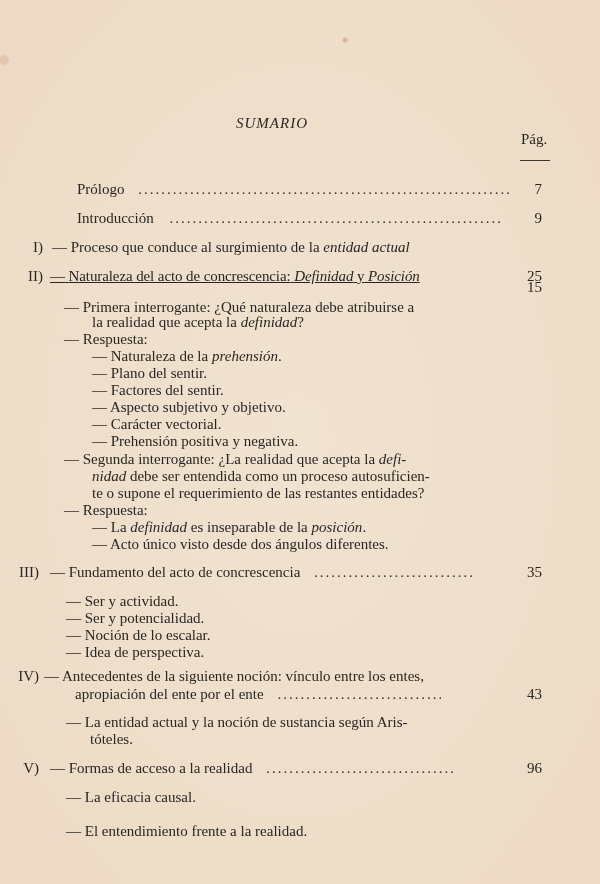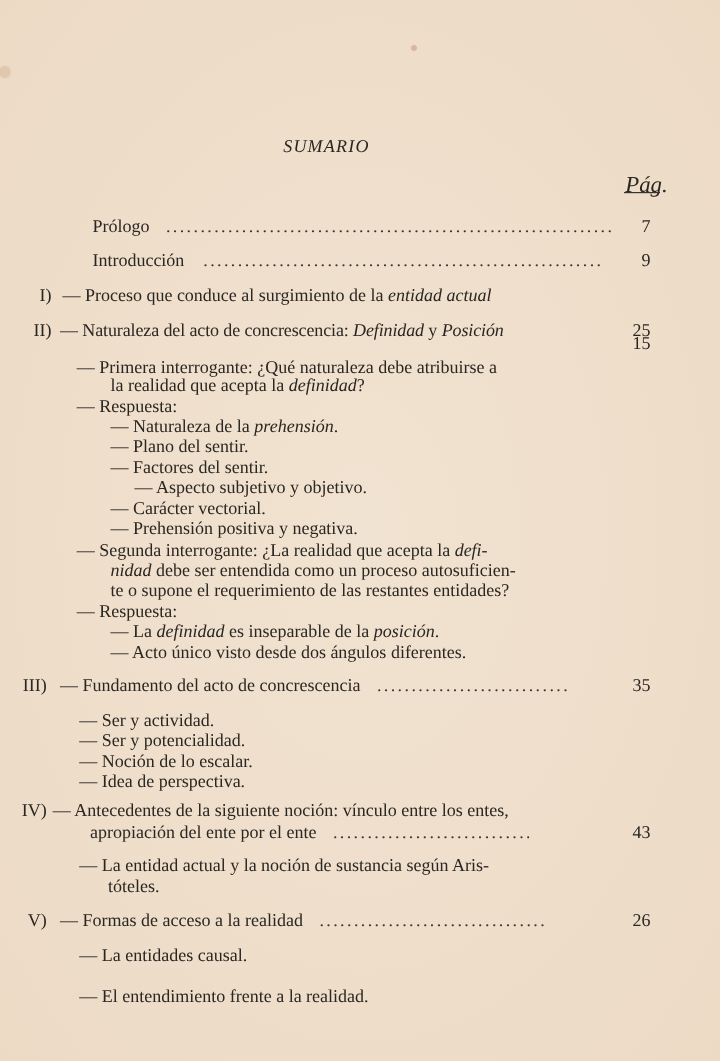--- a/index.html
+++ b/index.html
@@ -13,22 +13,22 @@
       font-family: "Liberation Serif", "DejaVu Serif", serif;
       color: #2a2622;
       position: relative;
     }
     .page { position: absolute; left: 0; top: 0; width: 540px; height: 884px; }
     .title {
       position: absolute; left: 236px; top: 115px;
       font-style: italic; font-size: 15px; letter-spacing: 1px;
     }
     .pag {
-      position: absolute; left: 521px; top: 144px;
-      font-style: italic; font-size: 19px;
+      position: absolute; left: 521px; top: 131px;
+      font-size: 15px;
     }
     .pag-rule {
       position: absolute; left: 520px; top: 160px; width: 30px; height: 1px;
       background: #3a342e;
     }
     .line {
       position: absolute; font-size: 15px; white-space: nowrap; line-height: 17px;
     }
     .num {
       position: absolute; font-size: 15px; text-align: right; width: 40px; line-height: 17px;
@@ -65,42 +65,42 @@
 
   <div class="roman" style="left:5px; top:239px;">I)</div>
   <div class="line" style="left:52px; top:239px;">
     <span>—</span>
     <span>Proceso que conduce al surgimiento de la</span>
     <em>entidad actual</em>
   </div>
   <div class="num" style="left:502px; top:239px;margin-top:40px;">15</div>
 
   <div class="roman" style="left:5px; top:268px;">II)</div>
-  <div class="line" style="left:50px; top:268px; letter-spacing:-0.1px;">
+  <div class="line" style="left:50px; top:268px; letter-spacing:-0.1px;text-decoration:underline;">
     <span>—</span>
     <span>Naturaleza del acto de concrescencia:</span>
     <em>Definidad</em>
     <span>y</span>
     <em>Posición</em>
   </div>
   <div class="num" style="left:502px; top:268px;">25</div>
 
   <div class="line" style="left:64px; top:299px;">— Primera interrogante: ¿Qué naturaleza debe atribuirse a</div>
   <div class="line" style="left:92px; top:314px;">
     <span>la realidad que acepta la</span>
     <em>definidad</em><span>?</span>
   </div>
   <div class="line" style="left:64px; top:331px;">— Respuesta:</div>
   <div class="line" style="left:92px; top:348px;">
     <span>— Naturaleza de la</span>
     <em>prehensión</em><span>.</span>
   </div>
   <div class="line" style="left:92px; top:365px;">— Plano del sentir.</div>
   <div class="line" style="left:92px; top:382px;">— Factores del sentir.</div>
-  <div class="line" style="left:92px; top:399px;margin-left:20px;">— Aspecto subjetivo y objetivo.</div>
+  <div class="line" style="left:92px; top:399px;">— Aspecto subjetivo y objetivo.</div>
   <div class="line" style="left:92px; top:416px;">— Carácter vectorial.</div>
   <div class="line" style="left:92px; top:433px;">— Prehensión positiva y negativa.</div>
 
   <div class="line" style="left:64px; top:451px;">
     <span>— Segunda interrogante: ¿La realidad que acepta la</span>
     <em>defi-</em>
   </div>
   <div class="line" style="left:92px; top:468px;">
     <em>nidad</em>
     <span>debe ser entendida como un proceso autosuficien-</span>
@@ -141,18 +141,18 @@
 
   <div class="line" style="left:66px; top:714px;">— La entidad actual y la noción de sustancia según Aris-</div>
   <div class="line" style="left:90px; top:731px;">tóteles.</div>
 
   <div class="roman" style="left:1px; top:760px;">V)</div>
   <div class="line" style="left:50px; top:760px;">
     <span>—</span>
     <span>Formas de acceso a la realidad</span>
     <span class="dots" style="width:190px; margin-left:10px;">..........................................................................................</span>
   </div>
-  <div class="num" style="left:502px; top:760px;">26</div>
+  <div class="num" style="left:502px; top:760px;">96</div>
 
-  <div class="line" style="left:66px; top:789px;">— La entidades causal.</div>
+  <div class="line" style="left:66px; top:789px;">— La eficacia causal.</div>
   <div class="line" style="left:66px; top:823px;">— El entendimiento frente a la realidad.</div>
 
 </div>
 
 </body></html>

